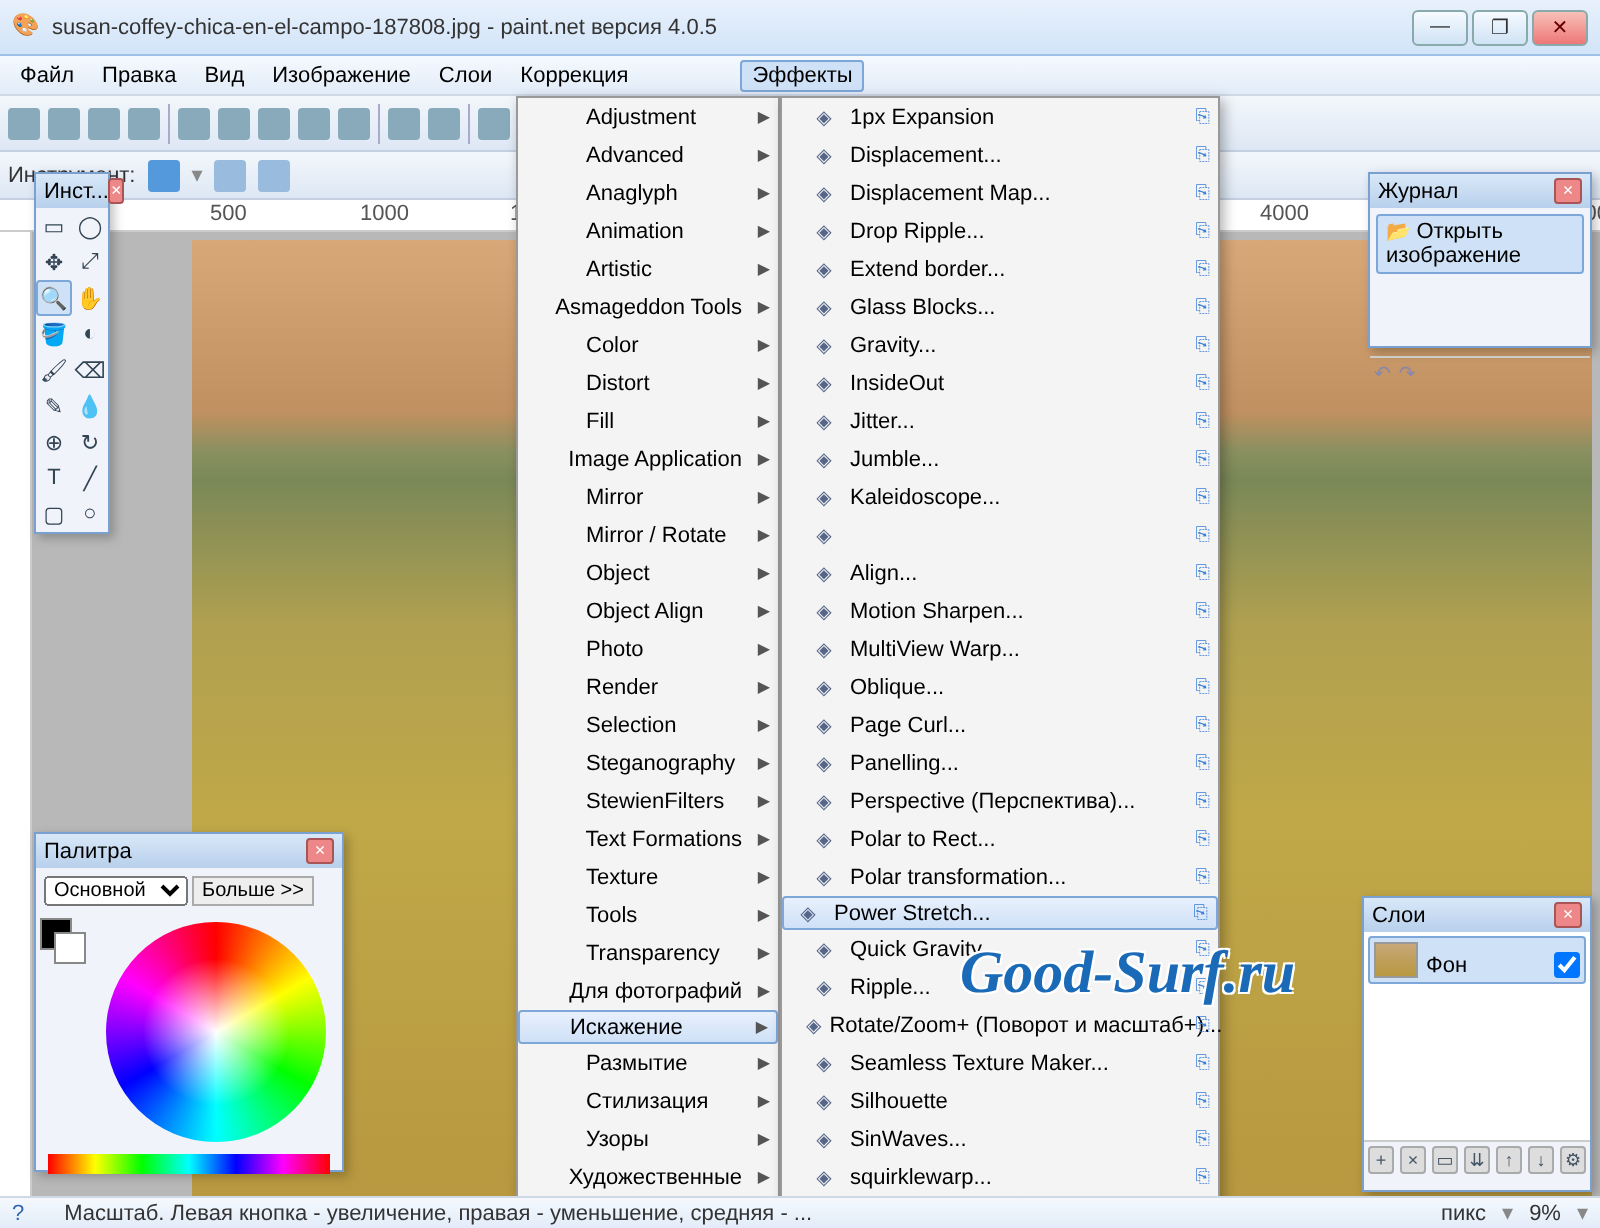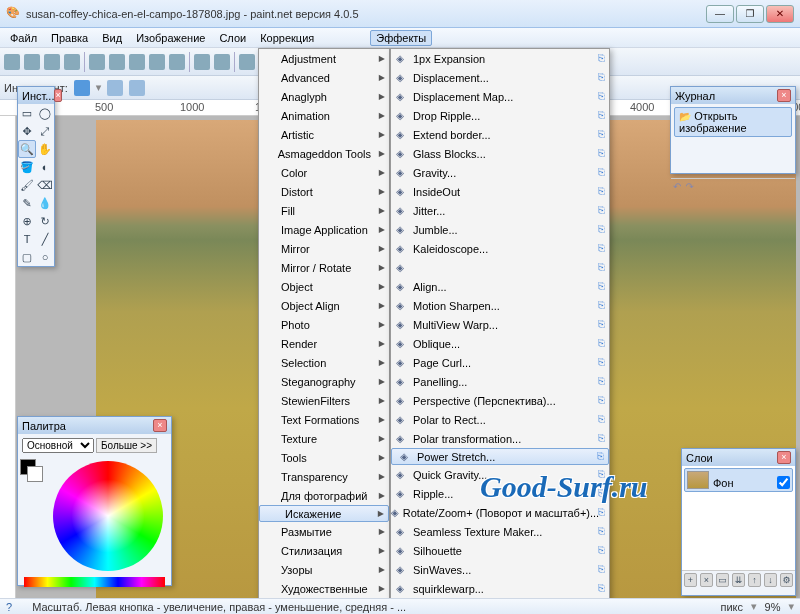--- a/index.html
+++ b/index.html
@@ -26,21 +26,21 @@
 
 .canvas-area { position: absolute; top: 116px; left: 16px; right: 0; bottom: 16px; background: #b8b8b8; overflow: hidden; }
 .ruler-v { position: absolute; top: 116px; left: 0; width: 16px; bottom: 16px; background: #fff; border-right: 1px solid #ccc; font-size: 9px; color:#555; }
 .image { position: absolute; top: 4px; left: 80px; width: 700px; height: 480px; background: linear-gradient(to bottom, #d8a878 0%, #c09060 18%, #8a9060 22%, #7a8858 25%, #b0a050 40%, #c0a848 60%, #b89840 100%); }
 
 .statusbar { position: absolute; bottom: 0; left: 0; right: 0; height: 16px; background: linear-gradient(#f5f9fe,#e2ecf8); border-top: 1px solid #cfd8e5; display: flex; align-items: center; padding: 0 6px; font-size: 10px; color: #333; gap: 20px; }
 .statusbar .sb-right { margin-left: auto; display: flex; gap: 8px; align-items: center; }
 
 
 .menu-col { position: absolute; background: #f4f4f4; border: 1px solid #999; box-shadow: 2px 2px 6px rgba(0,0,0,0.3); }
-.menu-col .item { height: 19px; display: flex; align-items: center; padding: 0 18px 0 0; cursor: default; position: relative; }
+.menu-col .item { height: 19px; display: flex; align-items: center; padding: 0 18px 0 12px; cursor: default; position: relative; }
 .menu-col .item .mic { width: 18px; height: 16px; display:flex;align-items:center;justify-content:center;font-size:10px;color:#568; margin-right: 4px; }
 .menu-col .item .lbl { flex: 1; white-space: nowrap; }
 .menu-col .item .arrow { position: absolute; right: 4px; font-size: 8px; color: #555; }
 .menu-col .item.hl { background: linear-gradient(#e8f0fc,#cfe1f7); border: 1px solid #7da7d9; border-radius: 2px; height: 17px; padding: 0 17px 0 3px; }
 .menu-col .item .pin { position:absolute; right: 4px; color:#3a7ed8; font-size:9px; }
 #col2 { top: 48px; left: 258px; width: 132px; }
 #col3 { top: 48px; left: 390px; width: 220px; }
 
 
 .panel { position: absolute; background: #f0f4fa; border: 1px solid #7aa0d0; box-shadow: 2px 2px 5px rgba(0,0,0,0.25); }
@@ -52,21 +52,21 @@
 #tools .tool { width: 18px; height: 18px; border: 1px solid transparent; display:flex;align-items:center;justify-content:center;font-size:11px;color:#345; }
 #tools .tool.sel { background:#cfe1f7; border:1px solid #7da7d9; border-radius:2px;}
 
 #palette { top: 416px; left: 17px; width: 155px; height: 170px; }
 #palette select { width: 72px; font-size: 10px; margin: 2px; }
 #palette .more { font-size:10px; padding:1px 4px; border:1px solid #aaa; background:#eee; }
 .colorwheel { width: 110px; height: 110px; border-radius: 50%; margin: 4px auto; background: conic-gradient(red,yellow,lime,cyan,blue,magenta,red); position:relative; }
 .colorwheel::after { content:''; position:absolute; inset:18px; border-radius:50%; background: radial-gradient(circle,#fff 0%,transparent 70%); }
 .hue-strip { height:10px; margin:2px 6px; background: linear-gradient(to right,red,yellow,lime,cyan,blue,magenta,red); }
 
-#journal { top: 86px; right: 4px; width: 126px; height: 88px; }
+#journal { top: 86px; right: 4px; width: 112px; height: 88px; }
 #journal .body { padding:3px; }
 #journal .jitem { padding:2px 4px; background:#cfe1f7; border:1px solid #7da7d9; border-radius:2px; font-size:10px; }
 #journal .nav { display:flex; gap:4px; padding:2px; border-top:1px solid #ccc; }
 #journal .nav span { color:#88a; font-size:10px; }
 
 #layers { top: 448px; right: 4px; width: 115px; height: 148px; }
 #layers .body { background:#fff; padding:2px; }
 #layers .layer { display:flex; align-items:flex-end; gap:4px; padding:2px; background:#cfe1f7; border:1px solid #7da7d9; border-radius:2px; }
 #layers .thumb { width:22px; height:18px; background:linear-gradient(#c8a878,#b89840); border:1px solid #999; }
 #layers .btnrow { display:flex; gap:3px; padding:2px; border-top:1px solid #ccc; }
@@ -121,21 +121,21 @@
 <div class="toolbar2">
   <span class="lbl">Инструмент:</span>
   <span class="tb-ico" style="background:#59d;"></span>
   <span style="color:#888;">▾</span>
   <span class="tb-ico" style="background:#9bd;"></span>
   <span class="tb-ico" style="background:#9bd;"></span>
 </div>
 
 <div class="ruler-h" id="rulerh">
     <span style="left: 30px;">0</span>
-    <span style="left: 95px;">500</span>
+    <span style="left: 105px;">500</span>
     <span style="left: 180px;">1000</span>
     <span style="left: 255px;">1500</span>
     <span style="left: 330px;">2000</span>
     <span style="left: 405px;">2500</span>
     <span style="left: 480px;">3000</span>
     <span style="left: 555px;">3500</span>
     <span style="left: 630px;">4000</span>
     <span style="left: 705px;">4500</span>
     <span style="left: 780px;">5000</span>
   </div>

